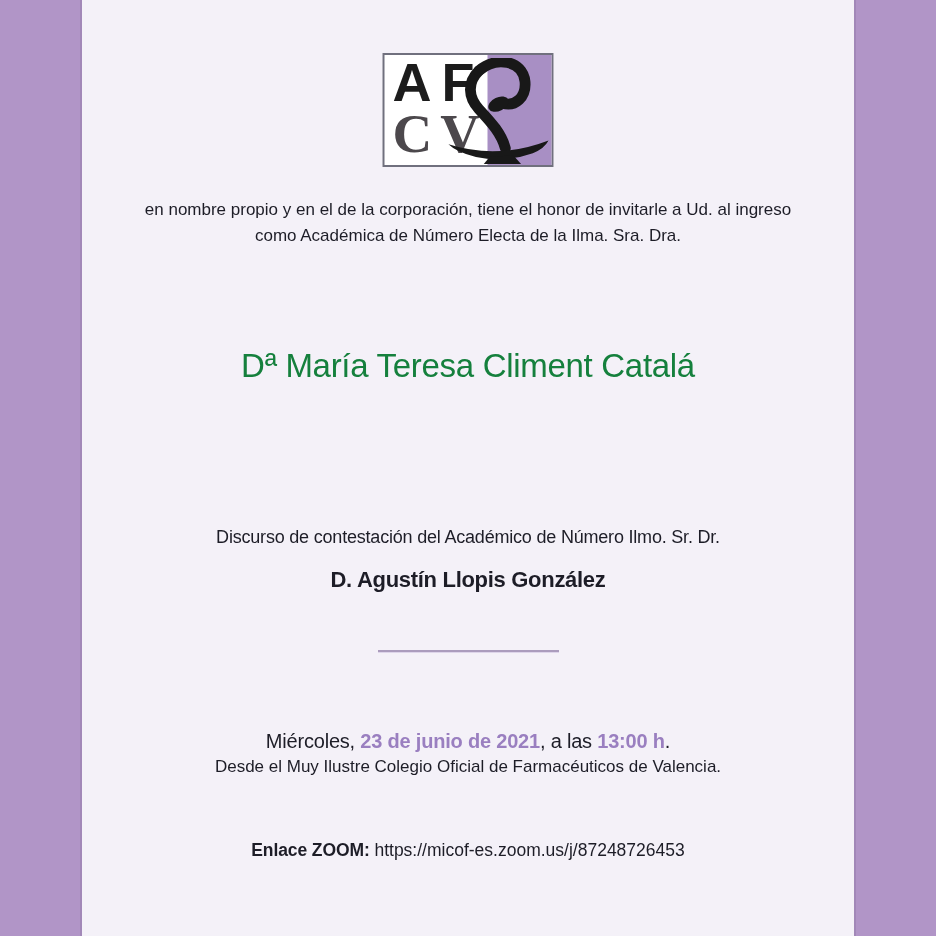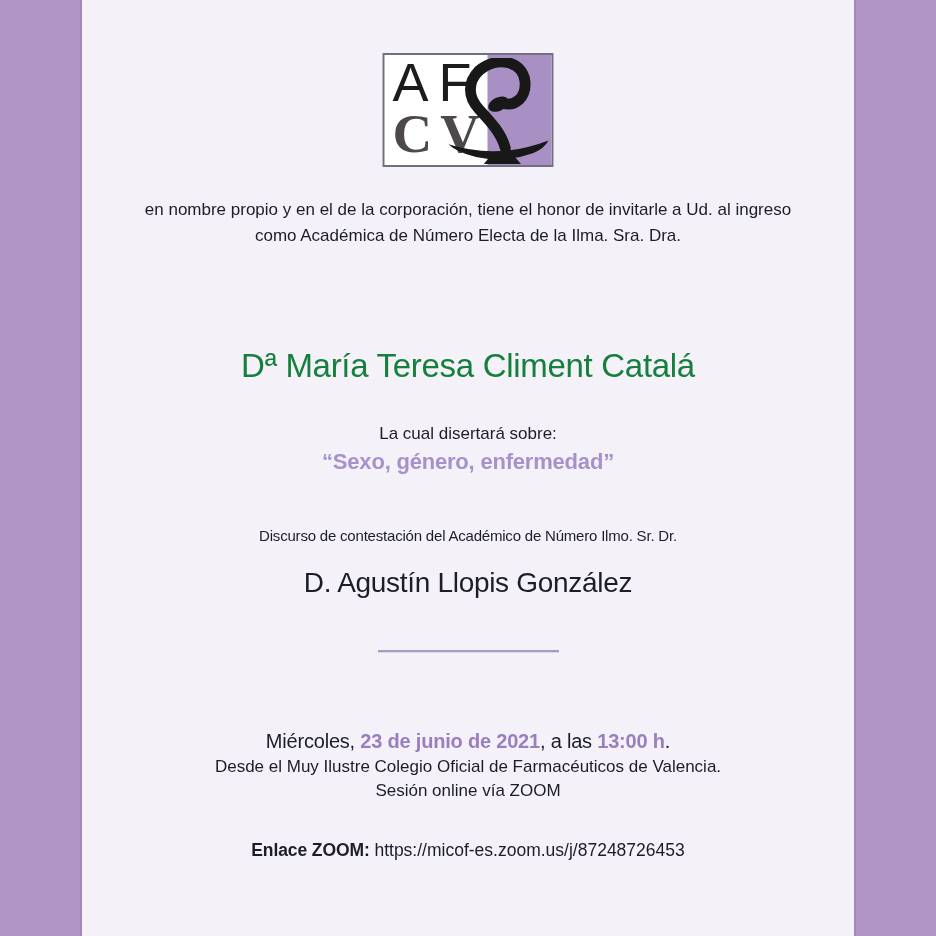--- a/index.html
+++ b/index.html
@@ -19,21 +19,21 @@
   .logo {
     position:absolute; top:53px; left:50%; transform:translateX(-50%);
     width:167px; height:110px;
     background:#ffffff;
     border:2px solid #70707e;
   }
   .logo-panel { position:absolute; top:0; right:0; bottom:0; width:64px; background:#a88fc4; }
   .logo-letters { position:absolute; left:8px; top:1px; }
   .logo-row { display:block; }
   .row-af {
-    font-size:54px; line-height:52px; font-weight:normal;
+    font-size:54px; line-height:52px; font-weight:bold;
     letter-spacing:10px; color:#1c1c1c;
   }
   .row-cv {
     font-family:"Liberation Serif", serif;
     font-size:55px; line-height:52px; font-weight:bold;
     letter-spacing:8px; color:#4c484c;
   }
   .logo-snake { position:absolute; right:1px; bottom:1px; width:104px; height:106px; }
 
   
@@ -47,22 +47,22 @@
     font-size:33px; font-weight:normal; letter-spacing:-0.3px;
     color:#15803d;
   }
 
   .lecture { top:421px; font-size:17px; line-height:26px; }
   .lecture-title {
     font-size:22px; font-weight:bold; letter-spacing:-0.2px;
     color:#a592cb; line-height:30px;
   }
 
-  .reply-intro { top:527px; font-size:15px; letter-spacing:-0.2px; }
-  .reply-name  { top:567px; font-size:28px; font-weight:normal; letter-spacing:-0.3px; }
+  .reply-intro { top:527px; font-size:18px; letter-spacing:-0.2px; }
+  .reply-name  { top:567px; font-size:22px; font-weight:bold; letter-spacing:-0.3px; }
 
   .divider {
     position:absolute; top:650px; left:50%; margin-left:-90px;
     width:181px; height:2px;
     background:#ab9cbd; border-bottom:1px solid #ded5ea;
   }
 
   .event { top:727px; font-size:17px; line-height:24px; }
   .event-line1 { font-size:20px; line-height:28px; letter-spacing:-0.2px; }
   .hl { color:#9a7fc0; font-weight:bold; }
@@ -94,35 +94,30 @@
     </svg>
   </div>
 
   <div class="block intro">
     <div>en nombre propio y en el de la corporación, tiene el honor de invitarle a Ud. al ingreso</div>
     <div>como Académica de Número Electa de la Ilma. Sra. Dra.</div>
   </div>
 
   <div class="block honoree-name">Dª María Teresa Climent Catalá</div>
 
-  <div class="block lecture">
-    <div>La cual disertará sobre:</div>
-    <div class="lecture-title">“Sexo, género, enfermedad”</div>
-  </div>
 
   <div class="block reply-intro">Discurso de contestación del Académico de Número Ilmo. Sr. Dr.</div>
   <div class="block reply-name">D. Agustín Llopis González</div>
 
   <div class="divider"></div>
 
   <div class="block event">
     <div class="event-line1">
       <span>Miércoles, </span><span class="hl">23 de junio de 2021</span><span>, a las </span><span class="hl">13:00 h</span><span>.</span>
     </div>
     <div>Desde el Muy Ilustre Colegio Oficial de Farmacéuticos de Valencia.</div>
-    <div>Sesión online vía ZOOM</div>
   </div>
 
   <div class="block link-line">
     <span class="link-label">Enlace ZOOM: </span><a class="zoom-url">https://micof-es.zoom.us/j/87248726453</a>
   </div>
 
 </div>
 
 </body></html>

